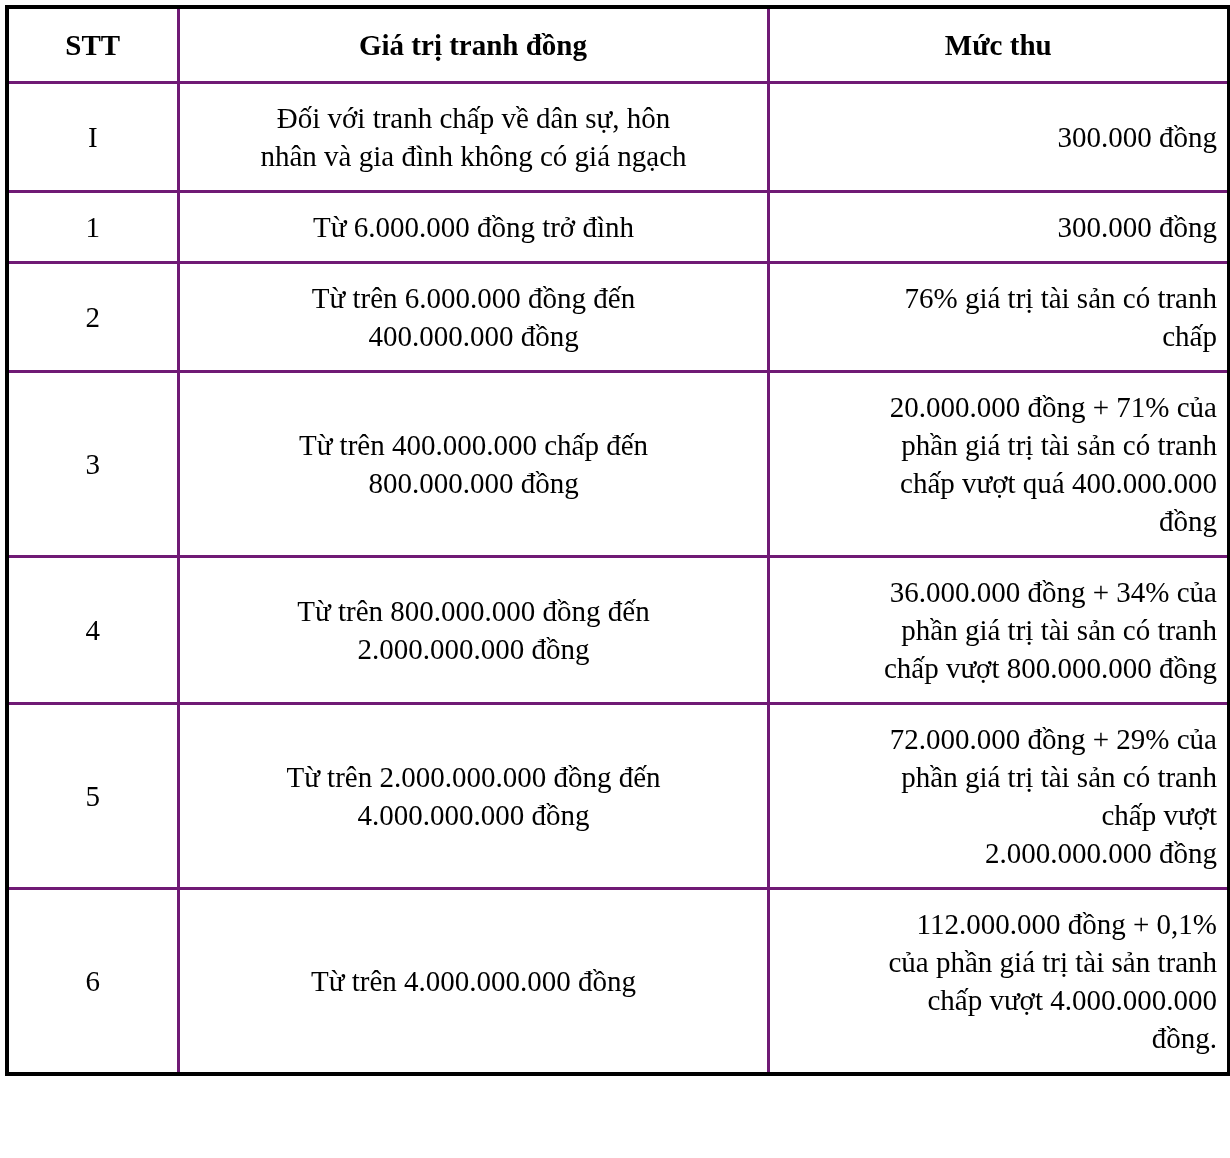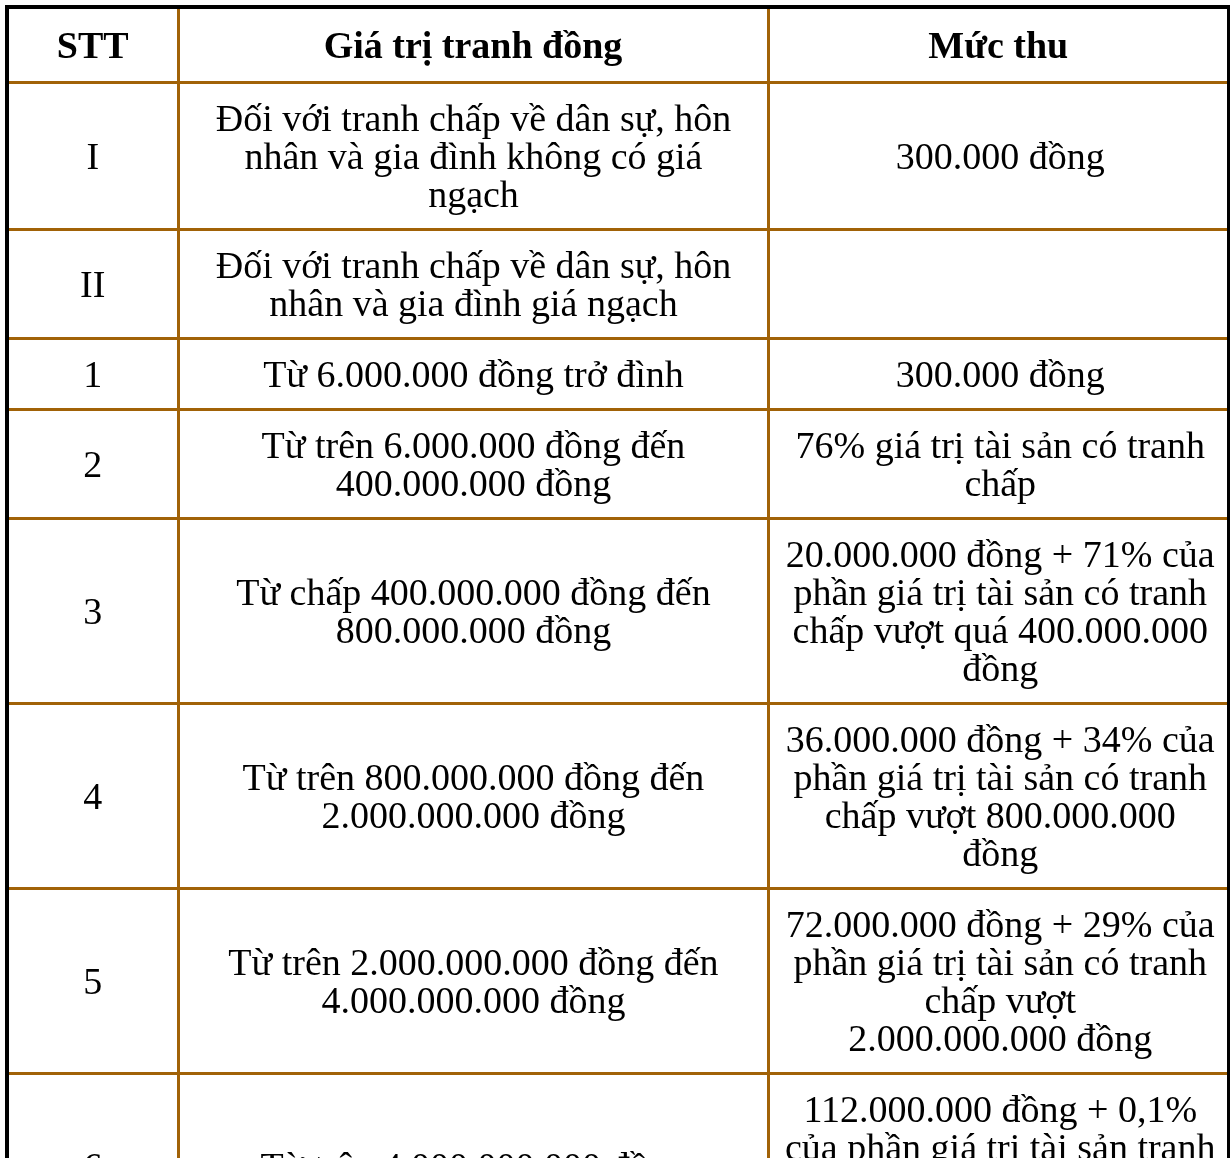--- a/index.html
+++ b/index.html
@@ -17,42 +17,42 @@
   table.fee-table {
     border-collapse: collapse;
     table-layout: fixed;
     width: 1222px;
     border: 4px solid #000000;
   }
   col.col-stt     { width: 171px; }
   col.col-dispute { width: 590px; }
   col.col-fee     { width: 461px; }
   .fee-table th, .fee-table td {
-    border: 3px solid #a16207;
-    font-size: 38px;
+    border: 3px solid #701a75;
+    font-size: 29px;
     line-height: 38px;
     vertical-align: middle;
     box-sizing: border-box;
   }
   .fee-table th {
     font-weight: bold;
     text-align: center;
     padding: 17px 10px;
   }
   .cell-stt {
     text-align: center;
     padding: 15px 6px;
   }
   .cell-dispute {
     text-align: center;
     padding: 15px 14px 15px 15px;
     white-space: pre-line;
   }
   .cell-fee {
-    text-align: center;
+    text-align: right;
     padding: 15px 10px 15px 14px;
     white-space: pre-line;
   }
 </style>
 </head>
 <body>
 
 <div class="page">
   <table class="fee-table">
     <colgroup>
@@ -68,40 +68,34 @@
       </tr>
     </thead>
     <tbody id="table-body">
         <tr>
           <td class="cell-stt">I</td>
           <td class="cell-dispute">Đối với tranh chấp về dân sự, hôn
 nhân và gia đình không có giá ngạch</td>
           <td class="cell-fee">300.000 đồng</td>
         </tr>
         <tr>
-          <td class="cell-stt">II</td>
-          <td class="cell-dispute">Đối với tranh chấp về dân sự, hôn
-nhân và gia đình giá ngạch</td>
-          <td class="cell-fee"></td>
-        </tr>
-        <tr>
           <td class="cell-stt">1</td>
           <td class="cell-dispute">Từ 6.000.000 đồng trở đình</td>
           <td class="cell-fee">300.000 đồng</td>
         </tr>
         <tr>
           <td class="cell-stt">2</td>
           <td class="cell-dispute">Từ trên 6.000.000 đồng đến
 400.000.000 đồng</td>
           <td class="cell-fee">76% giá trị tài sản có tranh
 chấp</td>
         </tr>
         <tr>
           <td class="cell-stt">3</td>
-          <td class="cell-dispute">Từ chấp 400.000.000 đồng đến
+          <td class="cell-dispute">Từ trên 400.000.000 chấp đến
 800.000.000 đồng</td>
           <td class="cell-fee">20.000.000 đồng + 71% của
 phần giá trị tài sản có tranh
 chấp vượt quá 400.000.000
 đồng</td>
         </tr>
         <tr>
           <td class="cell-stt">4</td>
           <td class="cell-dispute">Từ trên 800.000.000 đồng đến
 2.000.000.000 đồng</td>

